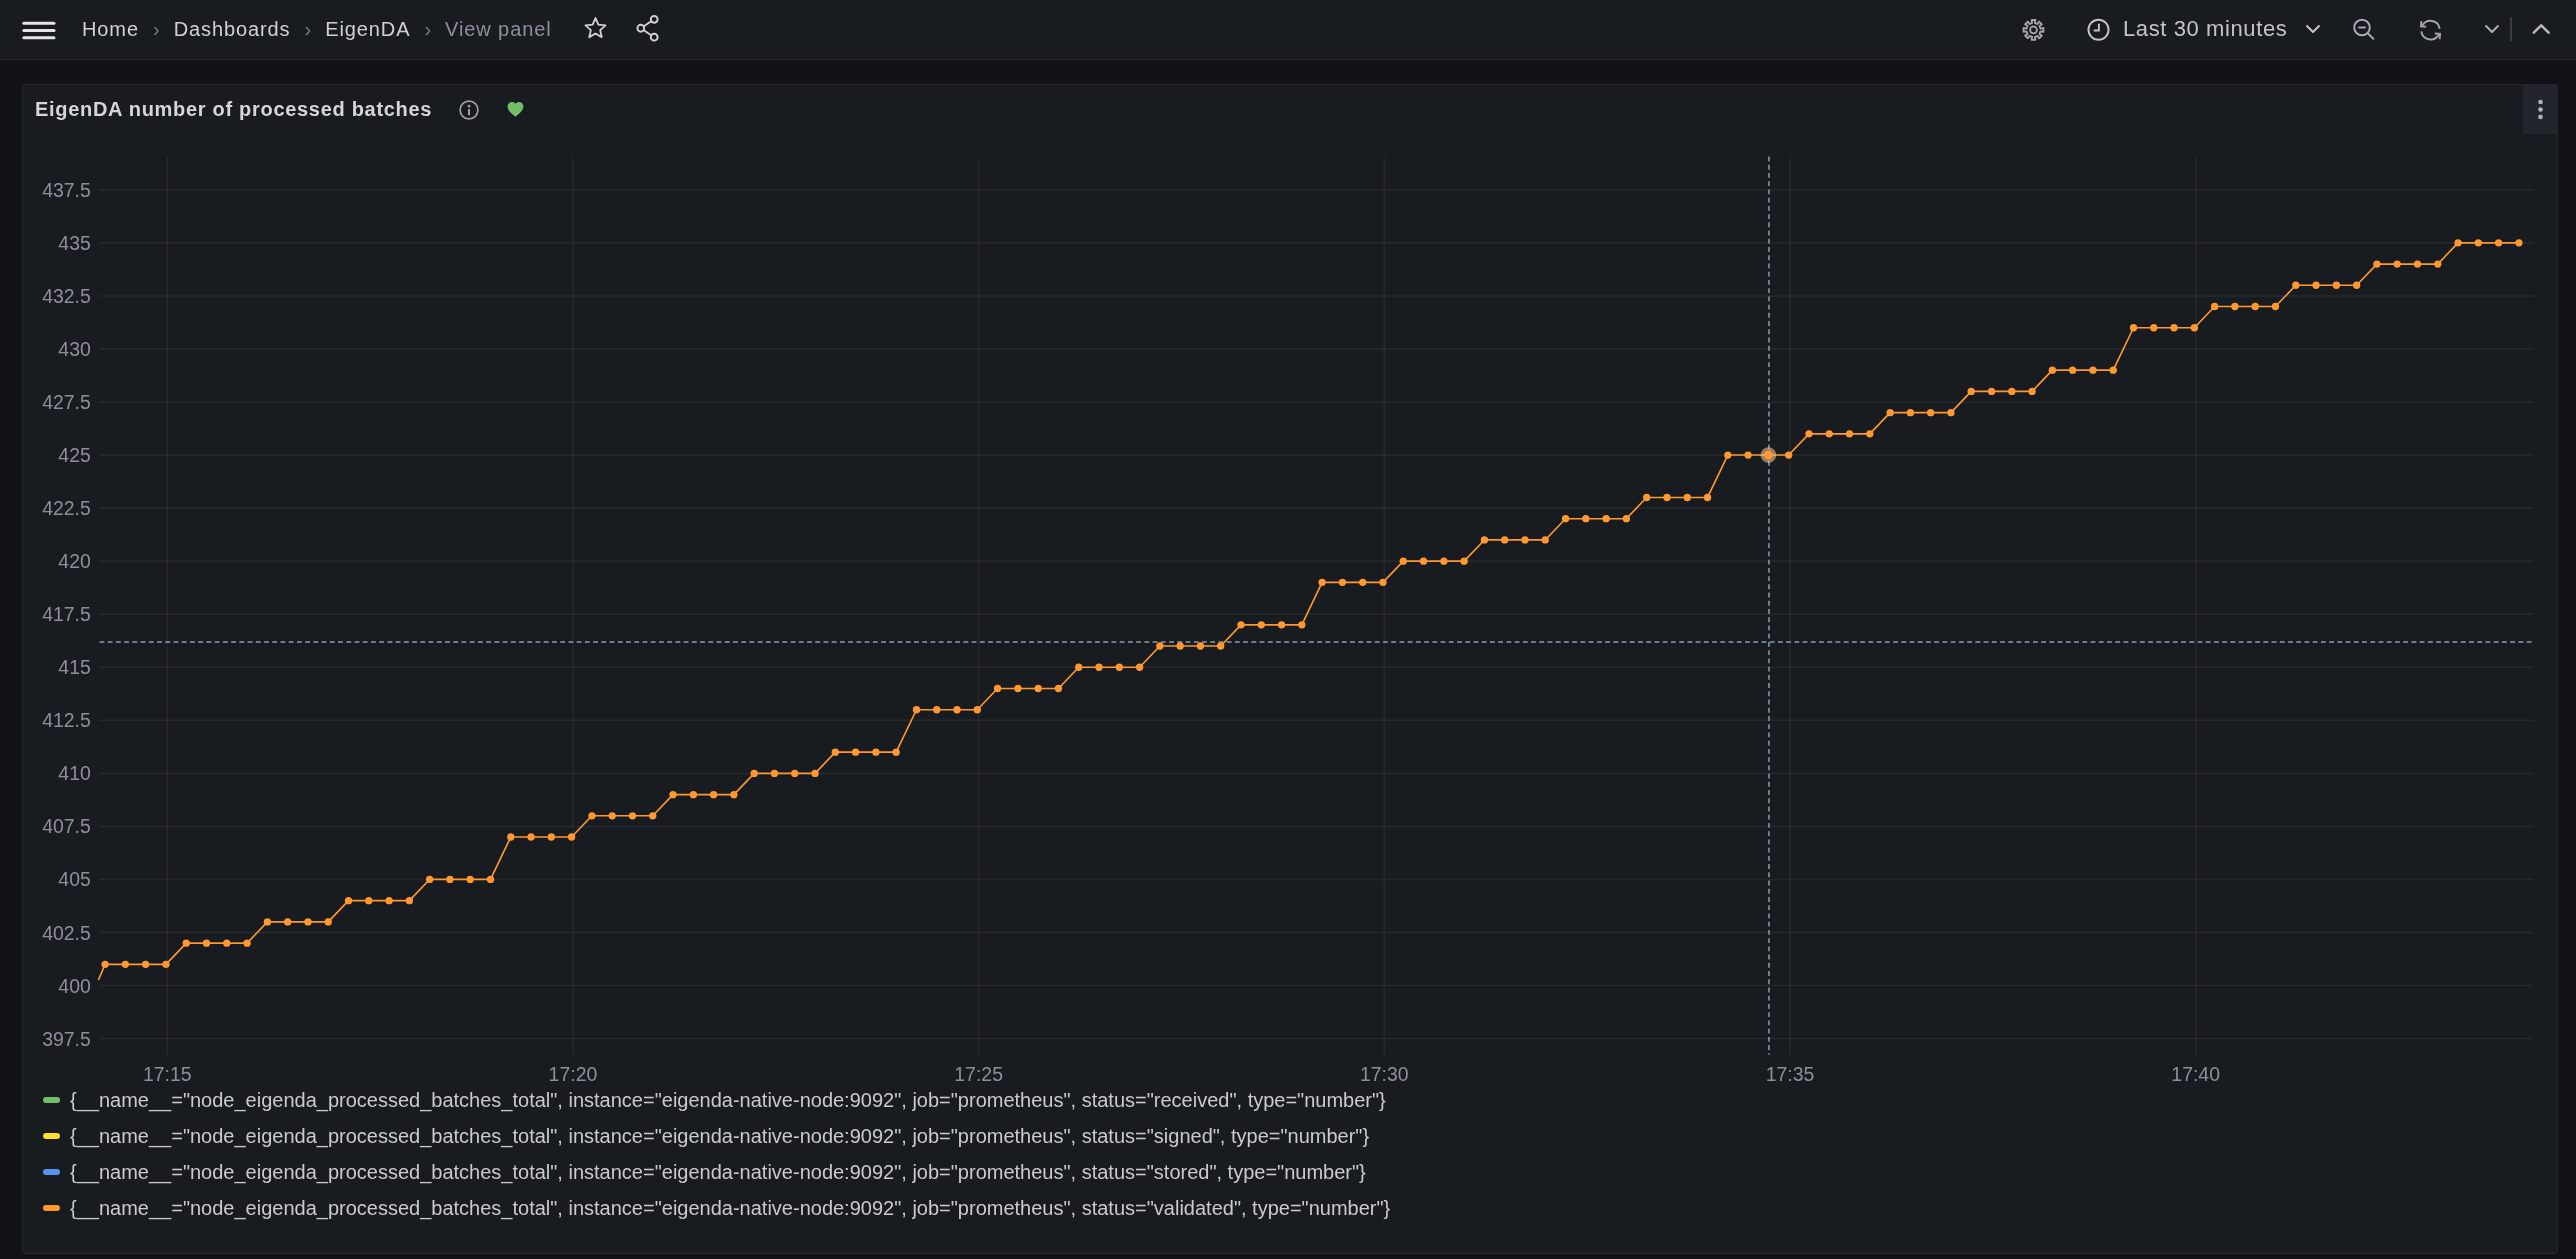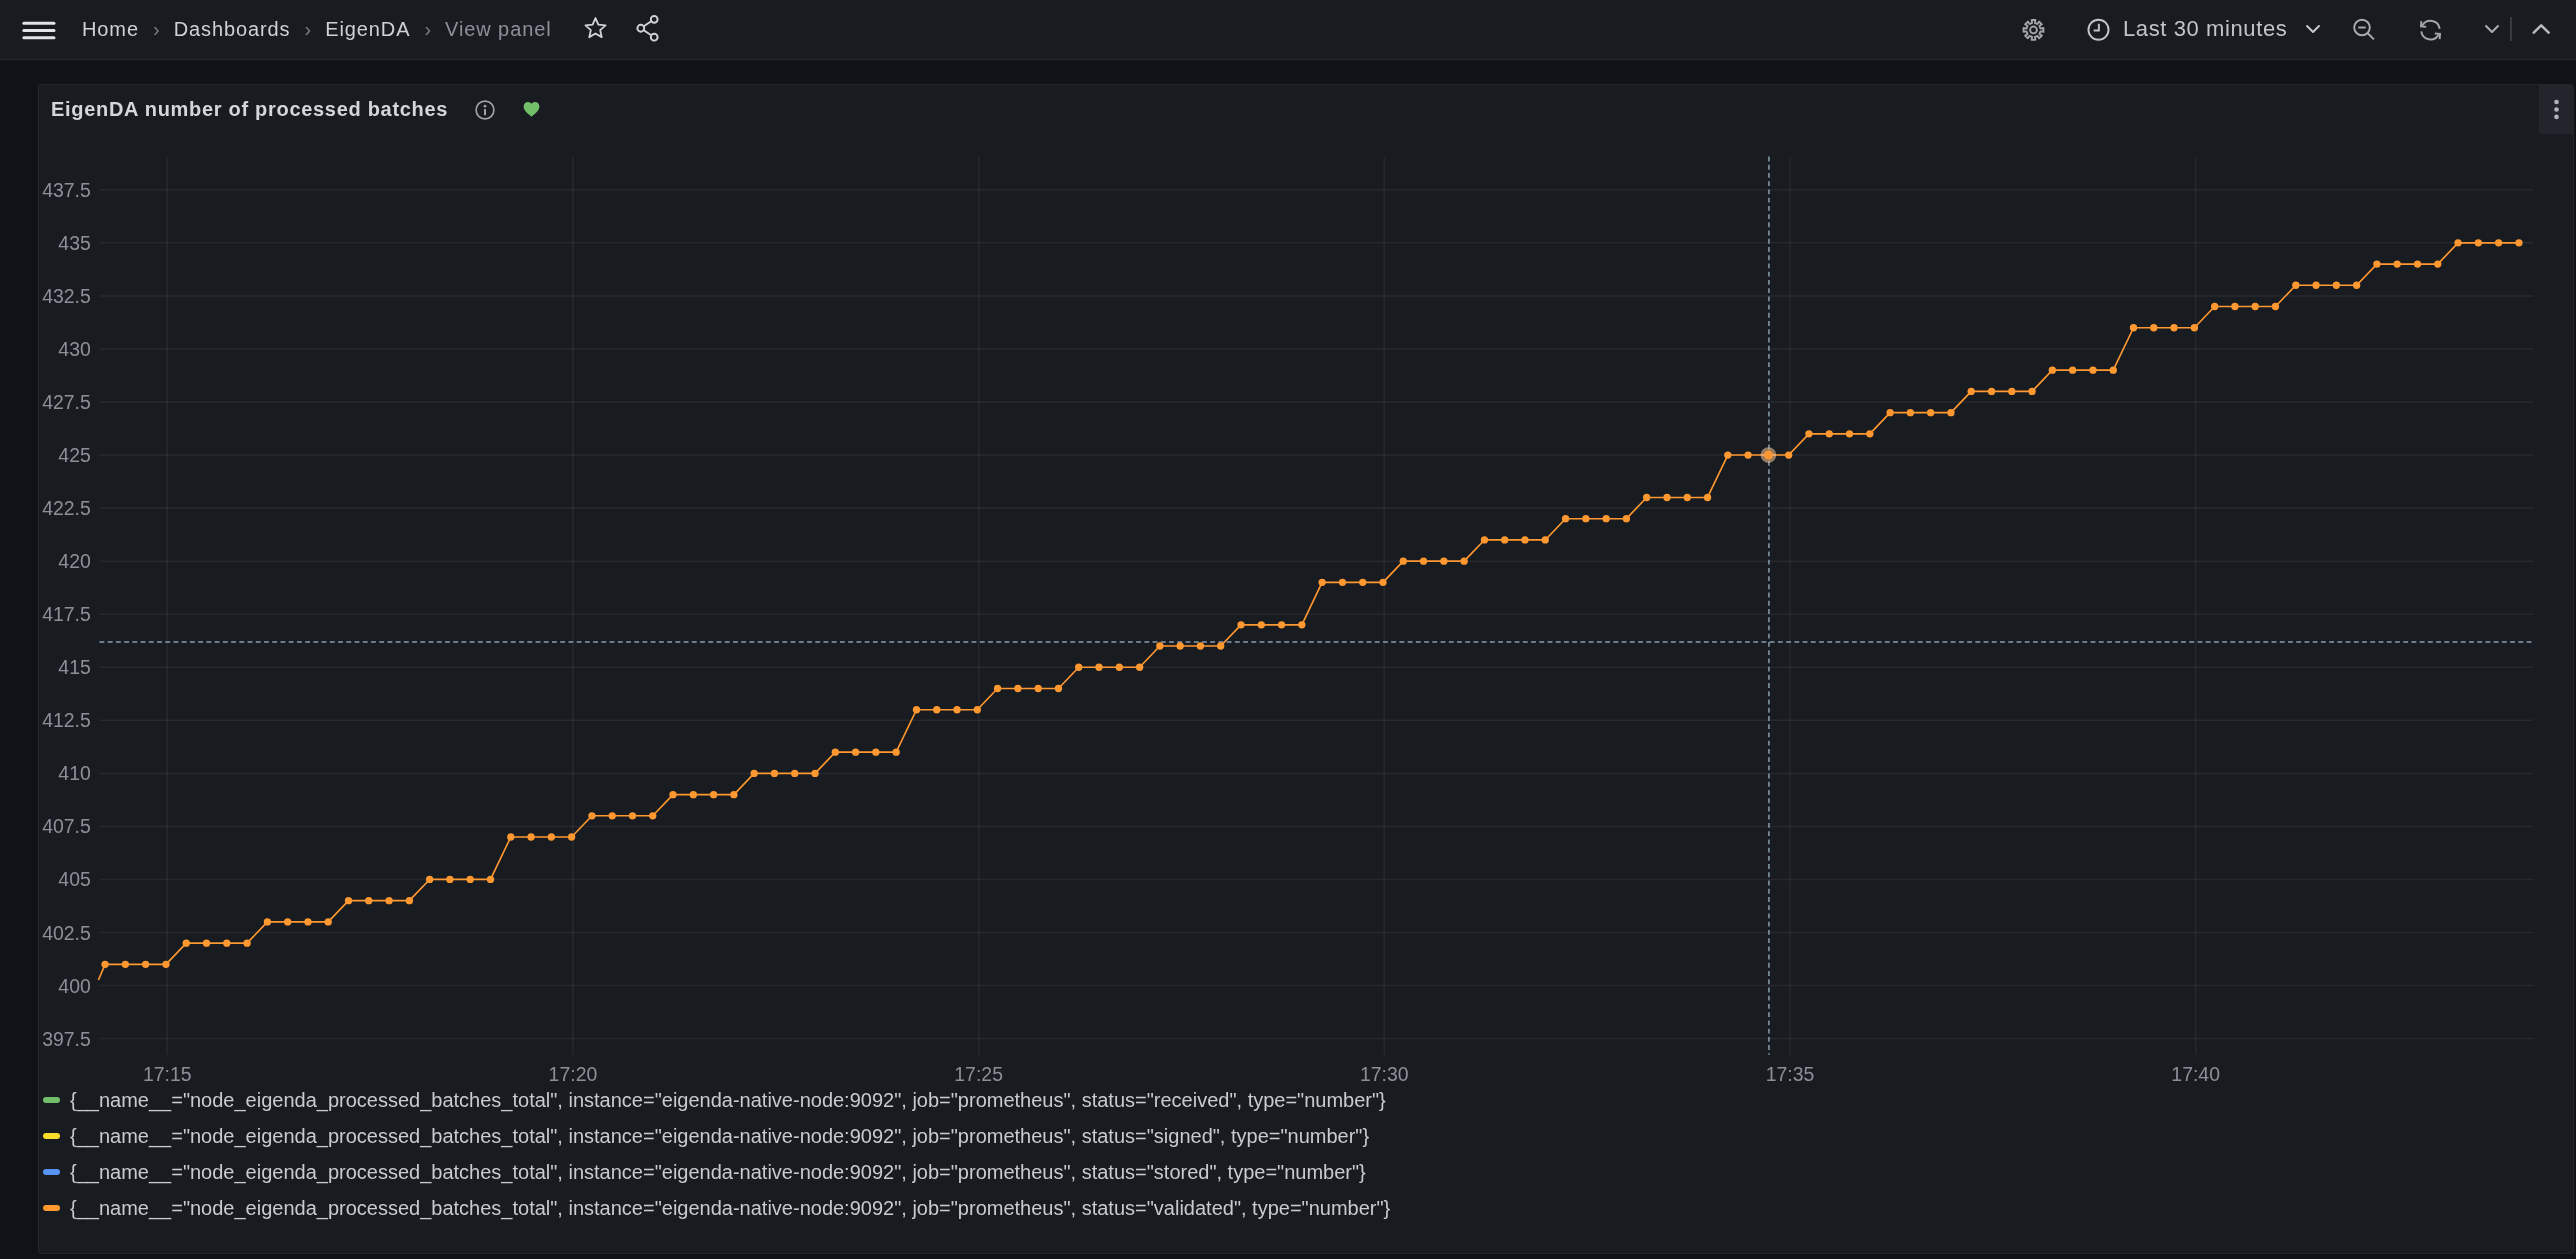--- a/index.html
+++ b/index.html
@@ -4,21 +4,21 @@
 <style>
   * { margin:0; padding:0; box-sizing:border-box; }
   html,body { width:2576px; height:1260px; background:#111217; font-family:"Liberation Sans", sans-serif; overflow:hidden; }
   .navbar { position:absolute; left:0; top:0; width:2576px; height:60px; background:#181b1f;
             border-bottom:1.5px solid #26272b; }
   .crumbs { position:absolute; left:82px; top:0; height:58px; display:flex; align-items:center;justify-content:flex-end; }
   .crumb  { font-size:20px; color:#d0d1d6; letter-spacing:0.9px; }
   .crumb.dim { color:rgba(204,204,220,0.65); }
   .csep { font-size:20px; color:rgba(204,204,220,0.55); margin:0 14px; }
   .nicon { position:absolute; top:0; height:58px; display:flex; align-items:center; }
-  .panel { position:absolute; left:38px; top:84px; width:2536px; height:1170px;
+  .panel { position:absolute; left:22px; top:84px; width:2536px; height:1170px;
            background:#181b1f; border:1.5px solid #25262b; border-radius:3px; }
   .ptitle { position:absolute; left:12px; top:12.7px; font-size:20px; font-weight:700; color:#d5d6da; letter-spacing:0.7px; }
   .kebabbox { position:absolute; right:0px; top:0px; width:34px; height:49px; background:#22252b; border-radius:0 2.2px 0 2.2px; }
   .legend { position:absolute; left:43px; top:1082px; }
   .lrow { height:36px; display:flex; align-items:center; }
   .lswatch { width:16.5px; height:5.2px; border-radius:3px; margin-right:10.5px; flex:none; }
   .ltext { font-size:20px; color:#c9cad2; white-space:nowrap; }
 </style>
 </head>
 <body>

